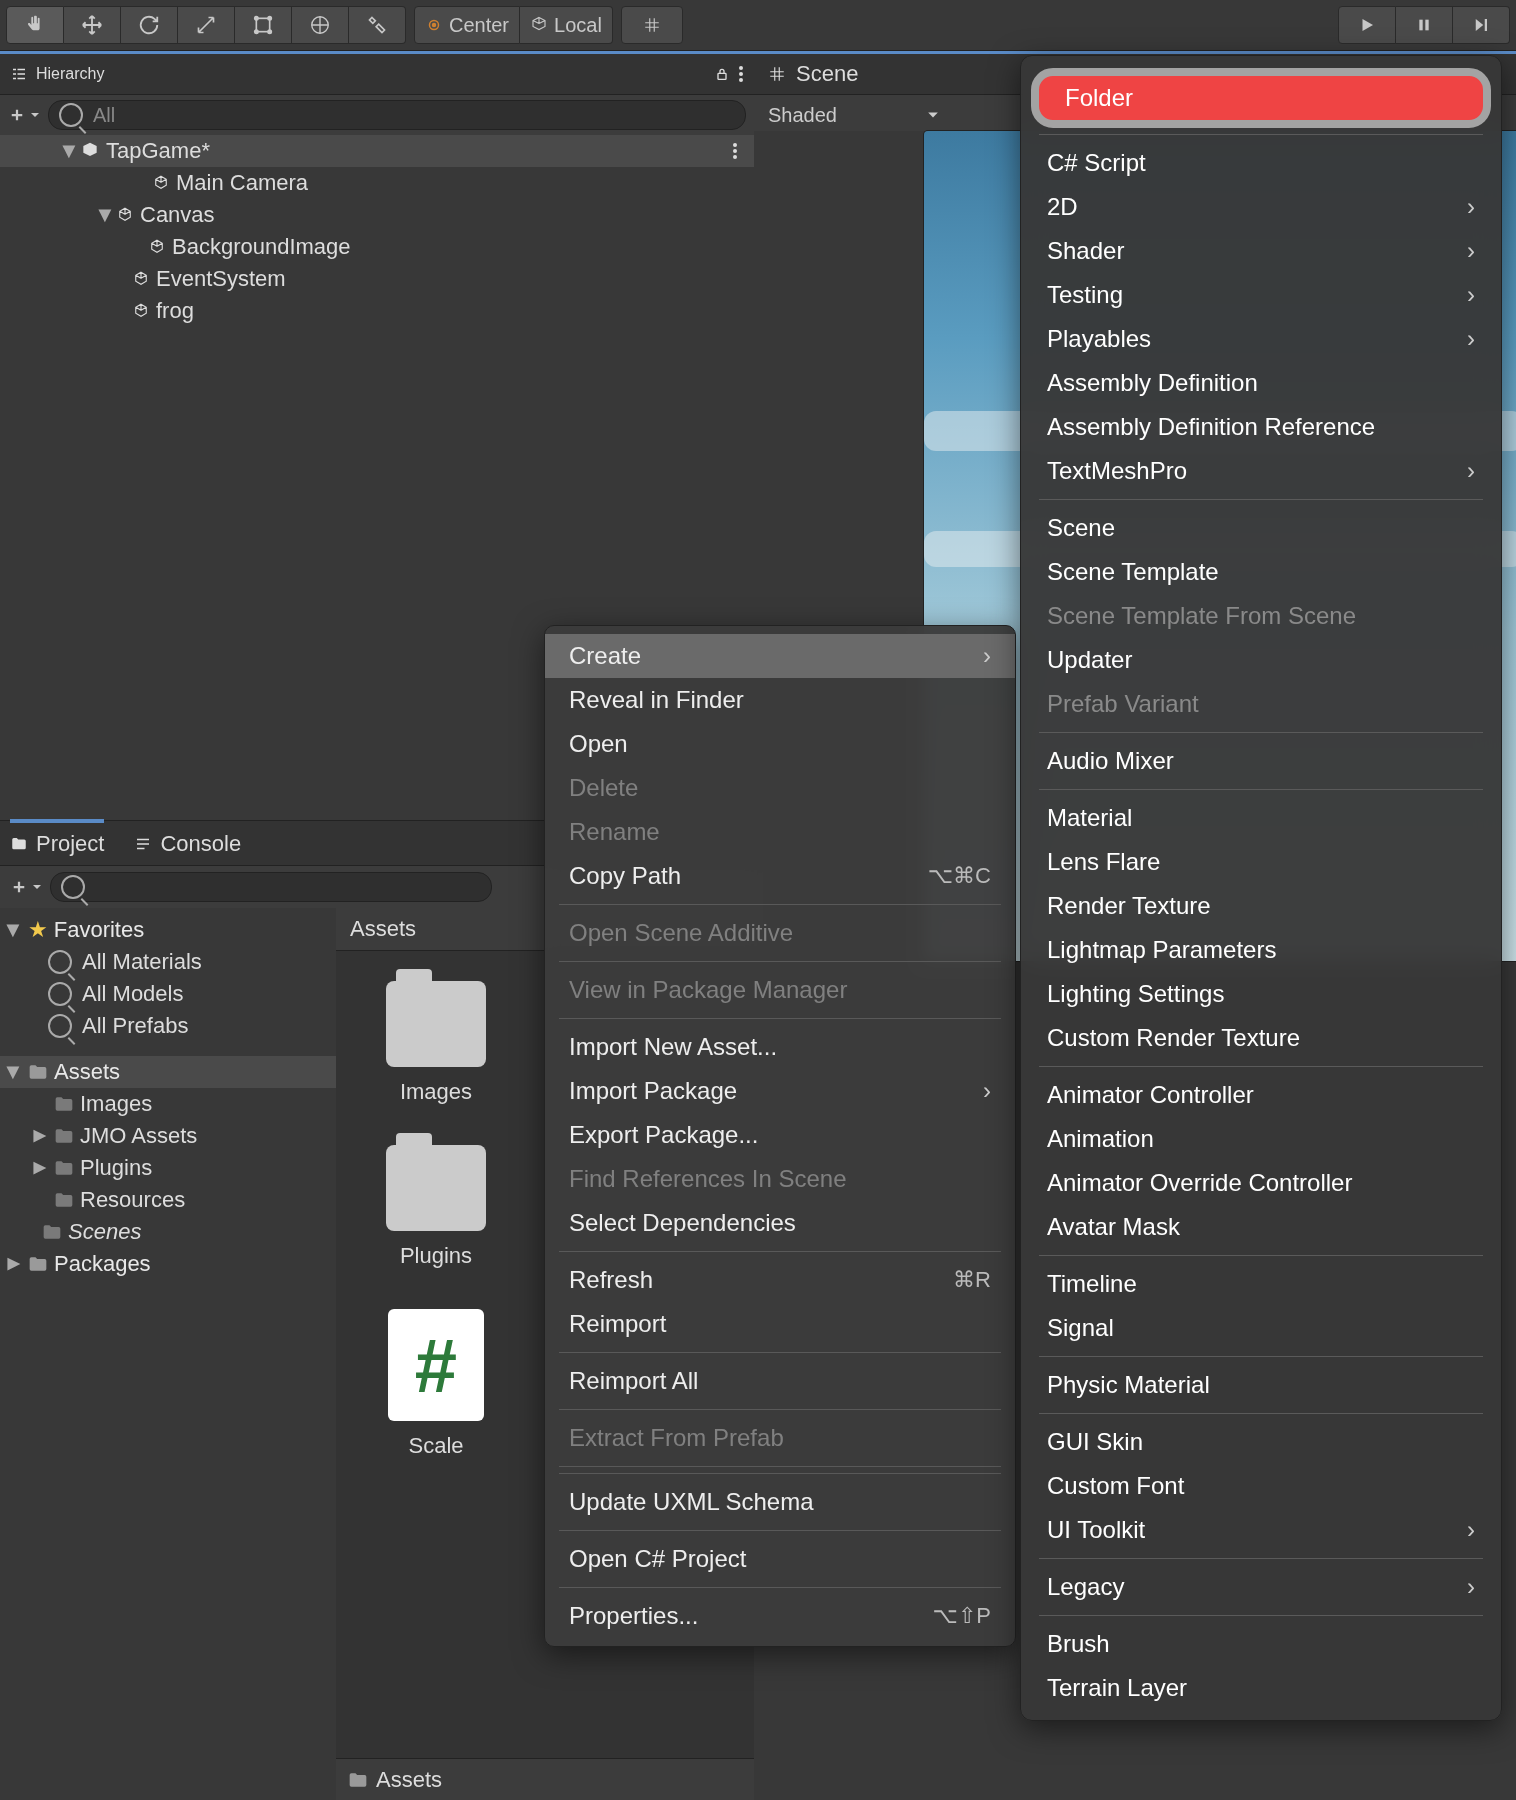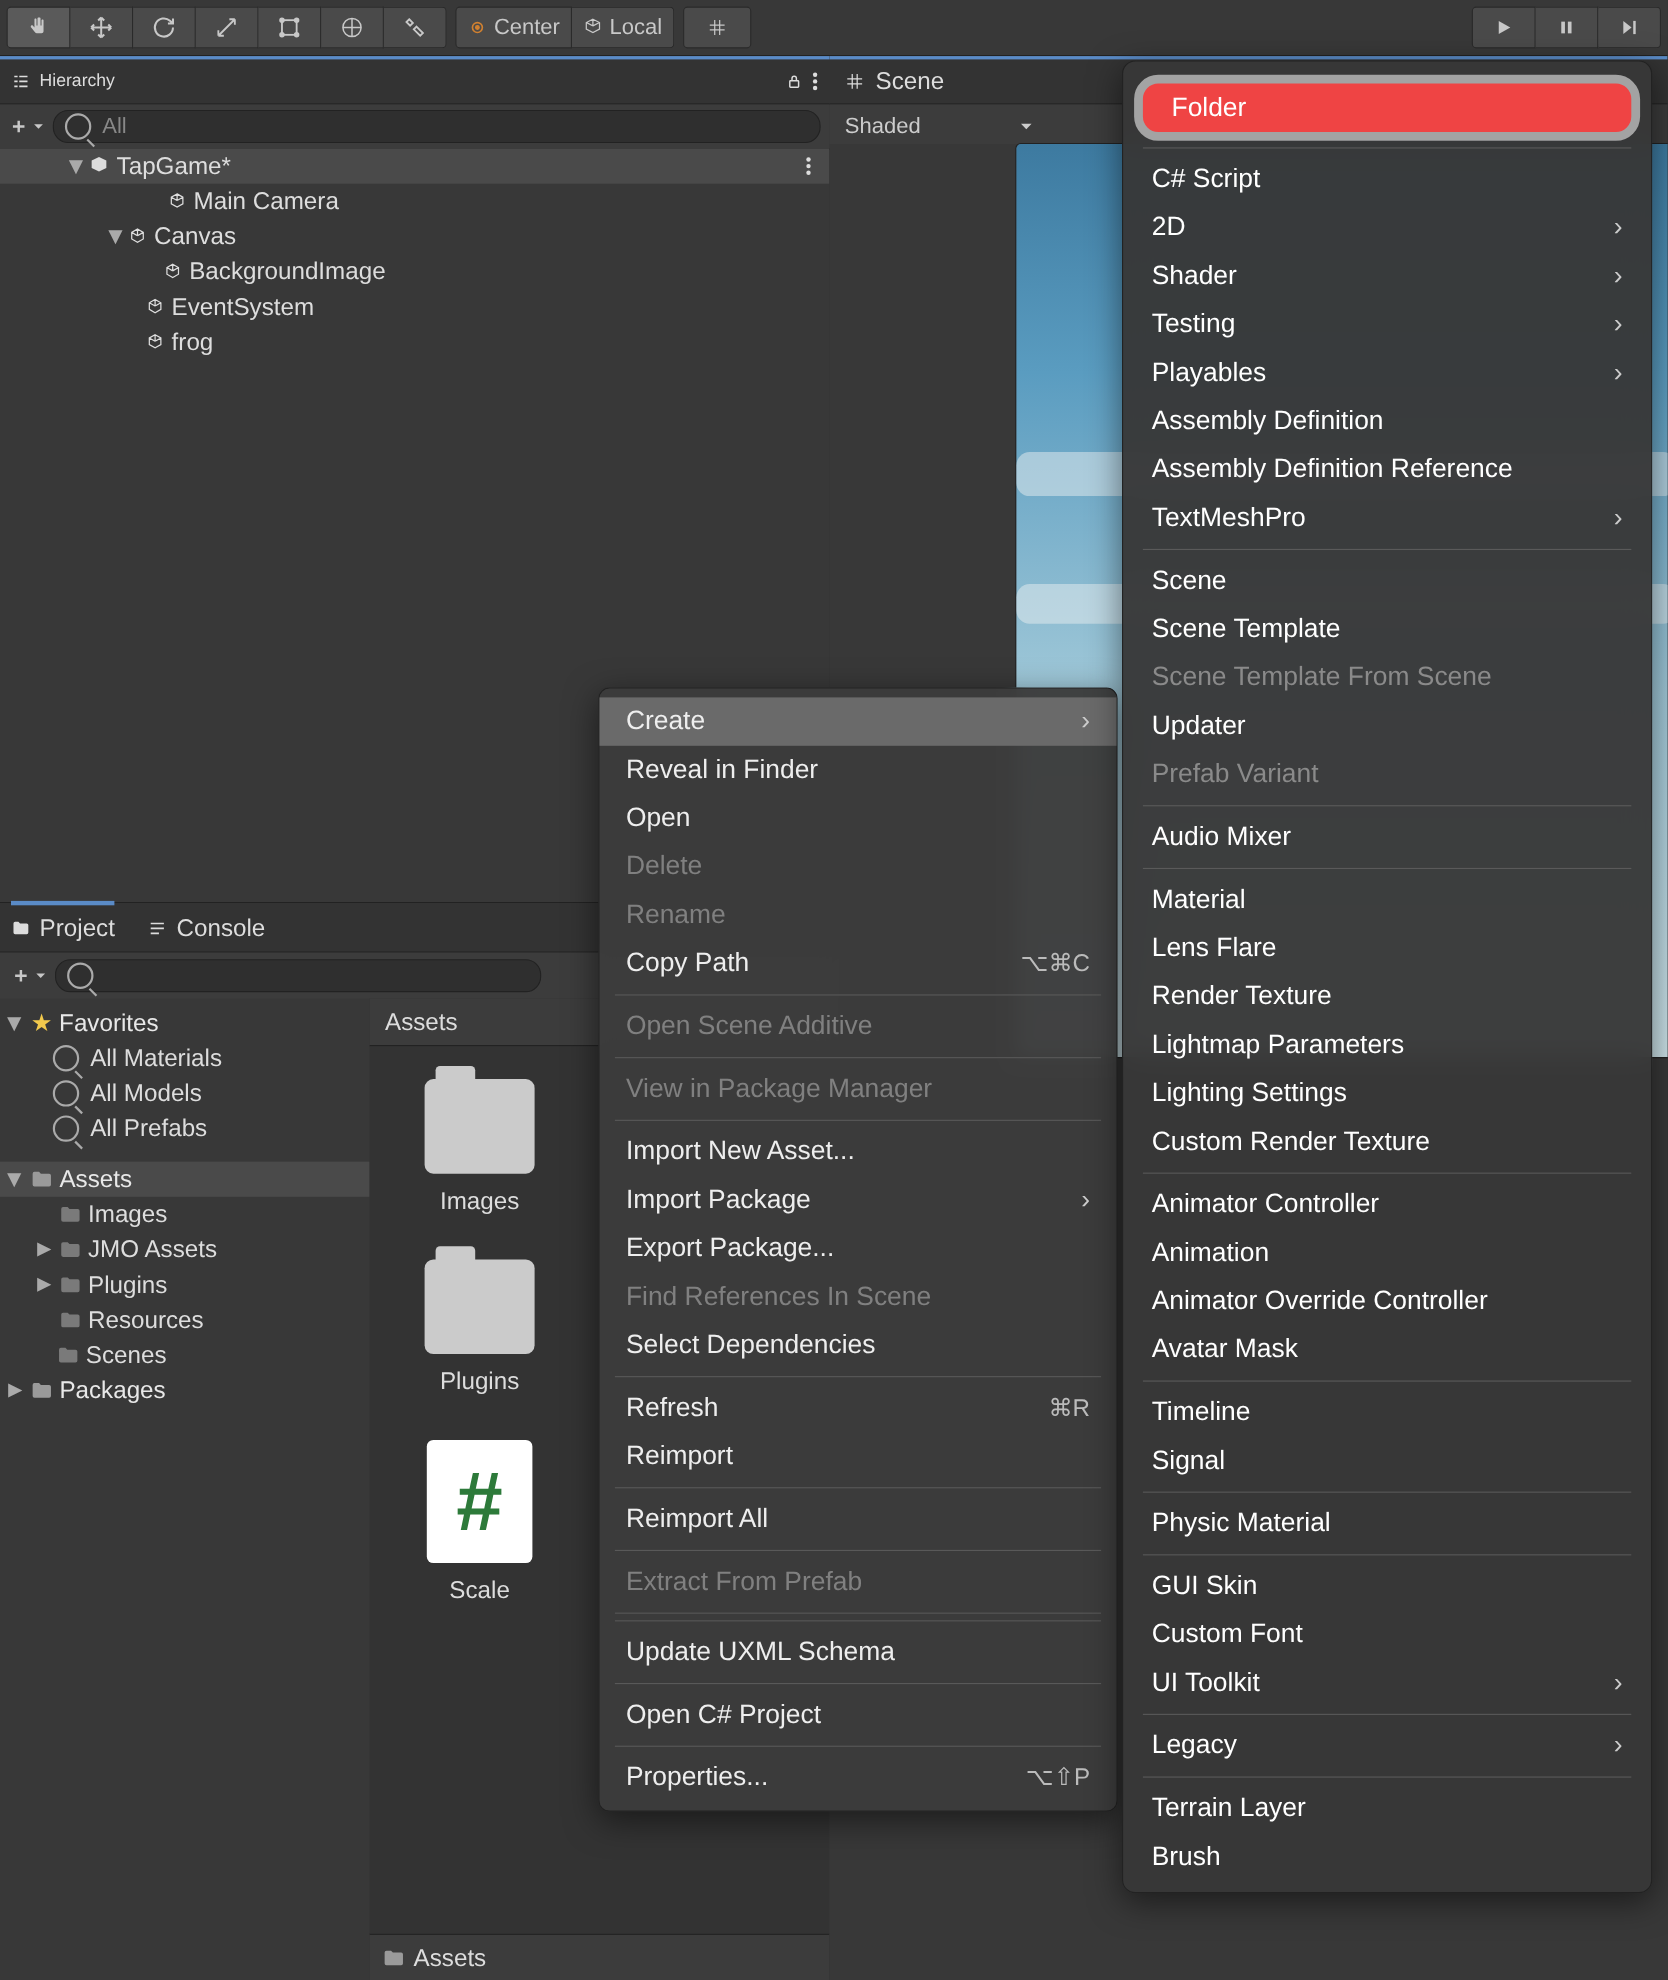--- a/index.html
+++ b/index.html
@@ -348,21 +348,21 @@
               </div>
               <div class="tree-row" style="padding-left: 30px;">
                 <span class="toggle"></span>
                 <span class="folder-ico">
                   <svg width="20" height="18" viewBox="0 0 24 20" fill="#7a7a7a">
                     <path d="M2 4a2 2 0 012-2h5l2 2h9a2 2 0 012 2v10a2 2 0 01-2 2H4a2 2 0 01-2-2V4z"></path>
                   </svg>
                 </span>
                 <span>Resources</span>
               </div>
-              <div class="tree-row" style="padding-left: 28px;">
+              <div class="tree-row" style="padding-left: 18px; font-style: italic;">
                 <span class="toggle"></span>
                 <span class="folder-ico">
                   <svg width="20" height="18" viewBox="0 0 24 20" fill="#7a7a7a">
                     <path d="M2 4a2 2 0 012-2h5l2 2h9a2 2 0 012 2v10a2 2 0 01-2 2H4a2 2 0 01-2-2V4z"></path>
                   </svg>
                 </span>
                 <span>Scenes</span>
               </div>
             </div>
           <div class="tree-row hdr" style="padding-left:4px">
@@ -614,18 +614,18 @@
       <span>UI Toolkit</span>
       <span class="sub-arrow">›</span>
     </div>
     <div class="sub-sep"></div>
     <div class="sub-item">
       <span>Legacy</span>
       <span class="sub-arrow">›</span>
     </div>
     <div class="sub-sep"></div>
     <div class="sub-item">
+      <span>Brush</span>
+    </div>
+    <div class="sub-item">
       <span>Terrain Layer</span>
     </div>
-    <div class="sub-item">
-      <span>Brush</span>
-    </div>
   </div>
 
 </body></html>

